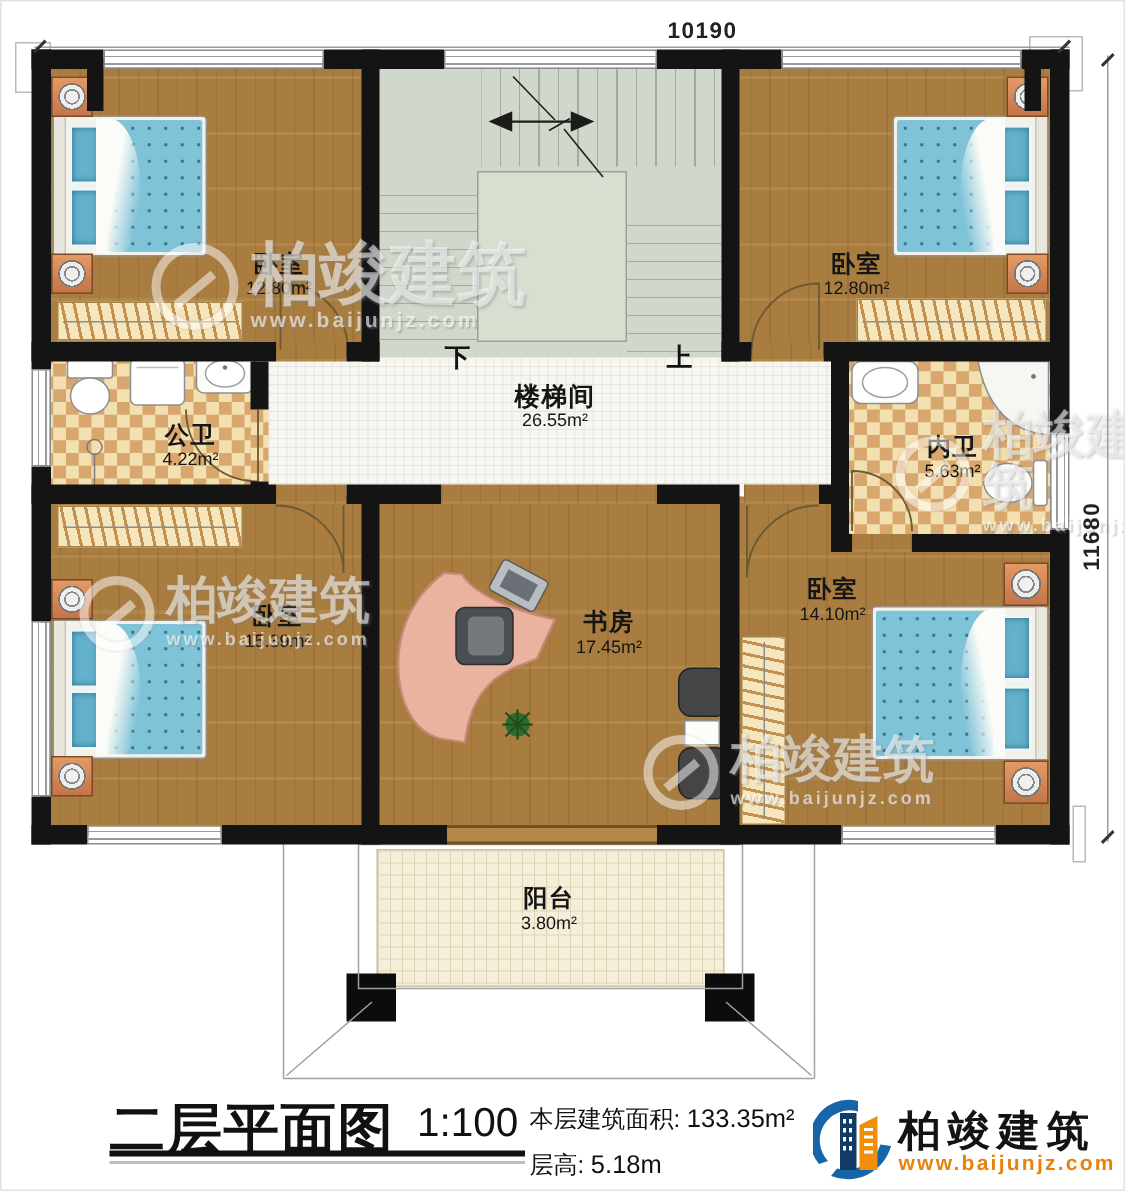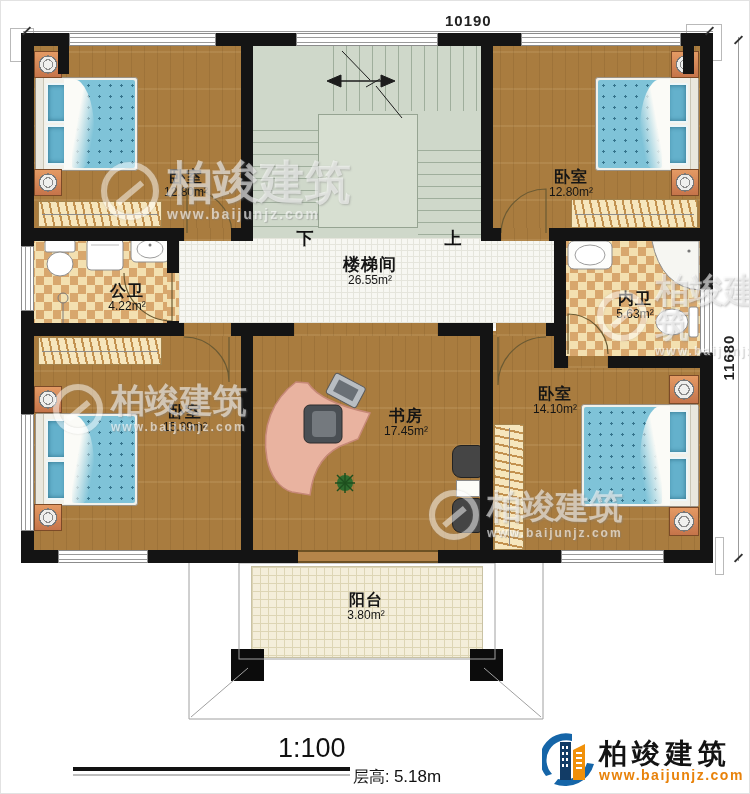--- a/index.html
+++ b/index.html
@@ -355,23 +355,28 @@
     </span>
   </div>
   <div class="abs wm" style="left:596px;top:272px;">
     <span class="wmring" style="width:38px;height:38px;"></span>
     <span>
       <span class="wmtxt" style="font-size:34px;">柏竣建筑</span><br>
       <span class="wmsite" style="font-size:12px;">www.baijunjz.com</span>
     </span>
   </div>
 
+  <div class="abs" id="footer-title" style="left:72px;top:727px;">二层平面图</div>
   <div class="abs" style="left:72px;top:766px;width:277px;height:4px;background:#111;z-index:60;"></div>
   <div class="abs" style="left:72px;top:773px;width:277px;height:2px;background:#bdbdbd;z-index:60;"></div>
   <div class="abs" id="footer-scale" style="left:277px;top:732px;">1:100</div>
+  <div class="abs fnote" style="left:352px;top:735px;">
+    <span>本层建筑面积:</span>
+    <span style="font-size:17px;">133.35m²</span>
+  </div>
   <div class="abs fnote" style="left:352px;top:766px;">
     <span>层高:</span>
     <span style="font-size:17px;">5.18m</span>
   </div>
   <svg class="abs" style="left:541px;top:729px;z-index:60;" width="54" height="58" viewBox="0 0 54 58">
     <path d="M4,46 A26,26 0 0 1 30,4 L30,11 A20,20 0 0 0 10,44 Z" fill="#1565a8"></path>
     <path d="M12,54 A30,30 0 0 0 52,34 L45,33 A24,24 0 0 1 16,49 Z" fill="#1565a8"></path>
     <rect x="18" y="12" width="11" height="38" fill="#123c66"></rect>
     <g fill="#ffffff">
         <rect x="20" y="16" width="2" height="3"></rect>

